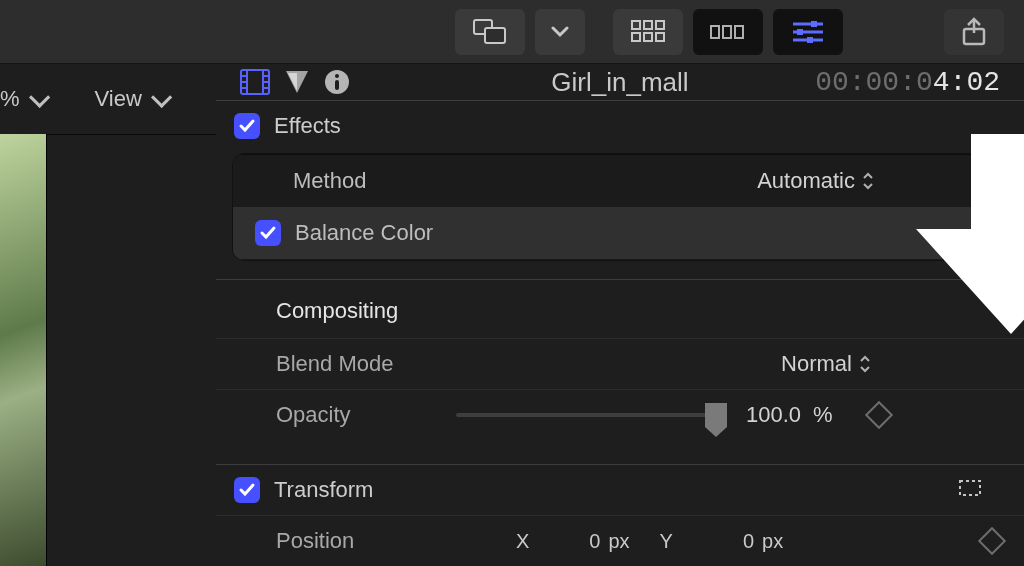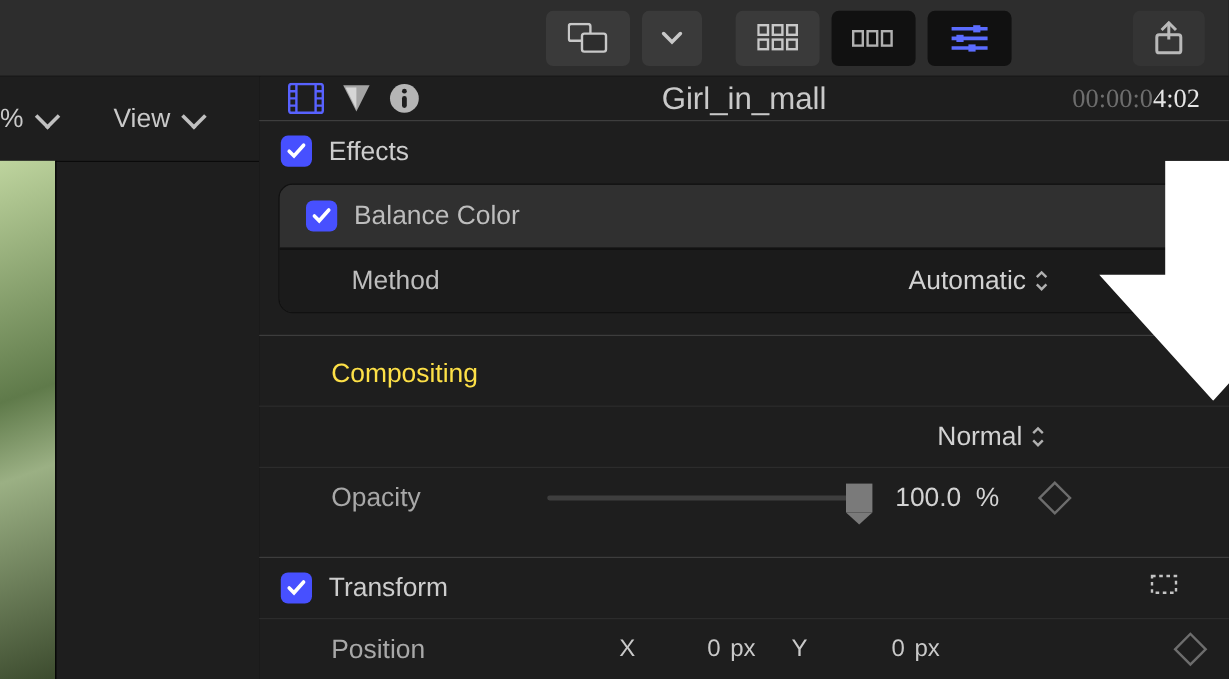--- a/index.html
+++ b/index.html
@@ -86,22 +86,22 @@
   .insp-icons { display: flex; align-items: center; gap: 14px; }
   .clip-title {
     position: absolute;
     left: 50%;
     transform: translateX(-50%);
     font-size: 26px;
     color: #c9c9c9;
   }
   .timecode {
     margin-left: auto;
-    font-size: 22px;
-    font-family: Liberation Serif, serif;
+    font-size: 28px;
+    font-family: Liberation Mono, monospace;
   }
   .timecode .dim { color: #6d6d6d; }
   .timecode .hi { color: #e5e5e5; }
 
   
   .insp-body { flex: 1; padding: 0; }
   .section-row {
     display: flex;
     align-items: center;
     height: 50px;
@@ -140,21 +140,21 @@
   .panel-row.header { background: #303030; border-bottom: 1px solid #1a1a1a; }
   .panel-row.method { background: #1b1b1b; border-top: 1px solid #0d0d0d; padding-left: 60px;}
   .panel-label { color: #bdbdbd; font-size: 22px; }
 
   .group {
     margin: 0 0 0 0;
     border-top: 1px solid #3d3d3d;
     padding-top: 0;
   }
   .group-title {
-    color: #fde047;
+    color: #e5e5e5;
     font-size: 22px;
     padding: 18px 0 14px 60px;
   }
   .param {
     display: flex;
     align-items: center;
     min-height: 50px;
     padding: 0 22px 0 60px;
     border-top: 1px solid #2c2c2c;
   }
@@ -335,45 +335,46 @@
     <div class="section-row">
       <div class="check">
         <svg width="18" height="18" viewBox="0 0 18 18">
             <path d="M3 9 L7 13 L15 4" fill="none" stroke="#fff" stroke-width="3" stroke-linecap="round"></path>
           </svg>
       </div>
       <div class="section-title">Effects</div>
     </div>
 
     <div class="panel">
-      <div class="panel-row header">
-        <div class="check" style="margin-right:14px">
-          <svg width="18" height="18" viewBox="0 0 18 18">
-              <path d="M3 9 L7 13 L15 4" fill="none" stroke="#fff" stroke-width="3" stroke-linecap="round"></path>
-            </svg>
-        </div>
-        <div class="panel-label">Balance Color</div>
-      </div>
       <div class="panel-row method">
         <div class="panel-label">Method</div>
         <div class="popup">
           <span>Automatic</span>
           <svg width="14" height="20" viewBox="0 0 14 20">
             <path d="M3 7 L7 3 L11 7" fill="none" stroke="#b0b0b0" stroke-width="2"></path>
             <path d="M3 13 L7 17 L11 13" fill="none" stroke="#b0b0b0" stroke-width="2"></path>
           </svg>
         </div>
         <span style="width:110px"></span>
       </div>
+      <div class="panel-row header">
+        <div class="check" style="margin-right:14px">
+          <svg width="18" height="18" viewBox="0 0 18 18">
+              <path d="M3 9 L7 13 L15 4" fill="none" stroke="#fff" stroke-width="3" stroke-linecap="round"></path>
+            </svg>
+        </div>
+        <div class="panel-label">Balance Color</div>
+      </div>
     </div>
 
     <div class="group">
       <div class="group-title">Compositing</div>
 
       <div class="param">
+        <div class="param-name">Blend Mode</div>
         <div class="popup" style="margin-right:130px">
           <span>Normal</span>
           <svg width="14" height="20" viewBox="0 0 14 20">
             <path d="M3 7 L7 3 L11 7" fill="none" stroke="#b0b0b0" stroke-width="2"></path>
             <path d="M3 13 L7 17 L11 13" fill="none" stroke="#b0b0b0" stroke-width="2"></path>
           </svg>
         </div>
       </div>
 
       <div class="param">

